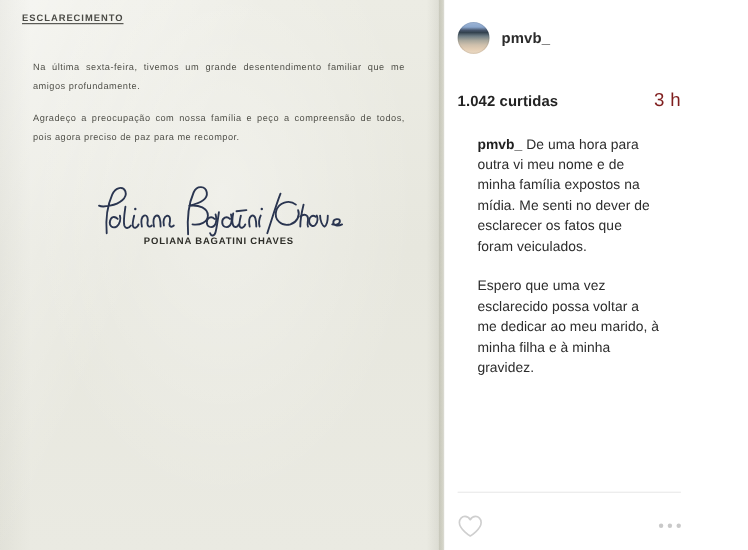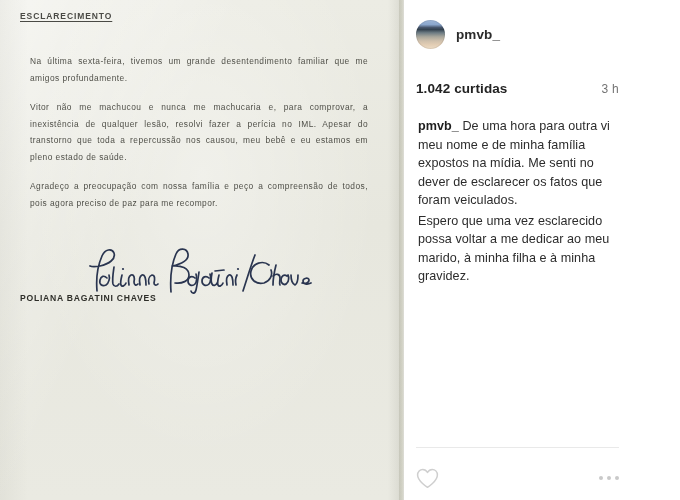--- a/index.html
+++ b/index.html
@@ -94,21 +94,21 @@
     color: #3c3c35;
     letter-spacing: 0.45px;
     font-weight: bold;
     margin: 14px 0 0 0;
     padding-left: 0;
     opacity: 0.92;
   }
 
   .sign-block {
     margin-top: 34px;
-    text-align: left;
+    text-align: center;
     padding-right: 4px;
   }
   .signature-svg {
     display: block;
     margin: 0 auto;
   }
   .sign-name {
     font-family: "Liberation Sans", sans-serif;
     font-size: 8.6px;
     font-weight: bold;
@@ -185,39 +185,39 @@
   .ig-likes {
     font-family: "Liberation Sans", sans-serif;
     font-size: 13.5px;
     font-weight: bold;
     color: #232323;
     letter-spacing: 0.1px;
   }
   .ig-time {
     margin-left: auto;
     font-family: "Liberation Sans", sans-serif;
-    font-size: 12px;
-    color: #737373;
+    font-size: 17px;
+    color: #7f1d1d;
     letter-spacing: 0.3px;
   }
 
   .ig-caption {
     margin-top: 21px;
     font-family: "Liberation Sans", sans-serif;
     font-size: 12.6px;
     line-height: 18.5px;
     color: #2c2c2c;
     letter-spacing: 0.05px;
   }
   .ig-caption-user {
     font-weight: bold;
     color: #1f1f1f;
   }
   .ig-caption-p {
-    margin: 2px;
+    margin: 18px;
   }
 
   .ig-actions {
     position: absolute;
     left: 12px;
     right: 12px;
     bottom: 6px;
   }
   .ig-divider {
     height: 1px;
@@ -254,21 +254,20 @@
 
 <div id="screenshot">
 
   <div class="doc-pane">
     <div class="doc-inner">
 
       <div class="doc-title">ESCLARECIMENTO</div>
 
       <div class="doc-body">
         <p class="doc-para">Na última sexta-feira, tivemos um grande desentendimento familiar que me amigos profundamente.</p>
-        <p class="doc-para">Vitor não me machucou e nunca me machucaria e, para comprovar, a inexistência de qualquer lesão, resolvi fazer a perícia no IML. Apesar do transtorno que toda a repercussão nos causou, meu bebê e eu estamos em pleno estado de saúde.</p>
         <p class="doc-para">Agradeço a preocupação com nossa família e peço a compreensão de todos, pois agora preciso de paz para me recompor.</p>
 
       </div>
 
       <div class="sign-block">
         <svg class="signature-svg" width="232" height="50" viewBox="0 0 232 50" aria-hidden="true">
           <g fill="none" stroke="#2a3550" stroke-width="1.7" stroke-linecap="round" stroke-linejoin="round">
 
             <path d="M14 46 C13 34 15 20 19 11 C22 4 29 3 31 8 C33 14 26 19 17 21 C12 22 9 22 7 21"></path>
 

